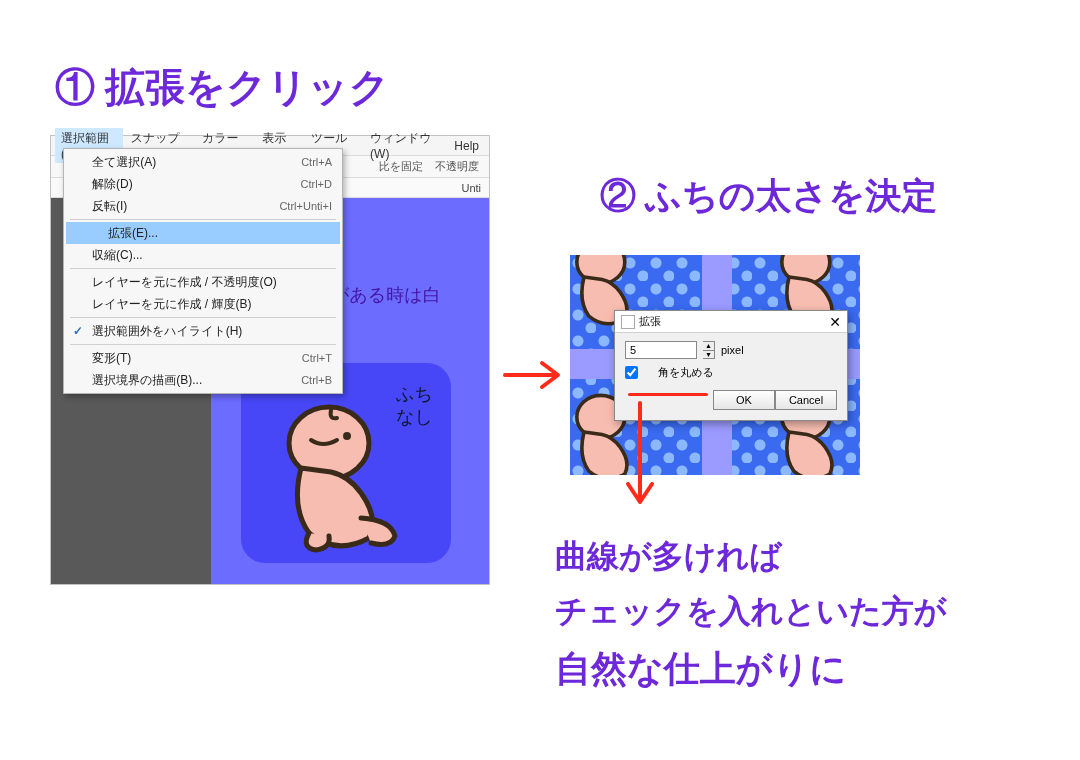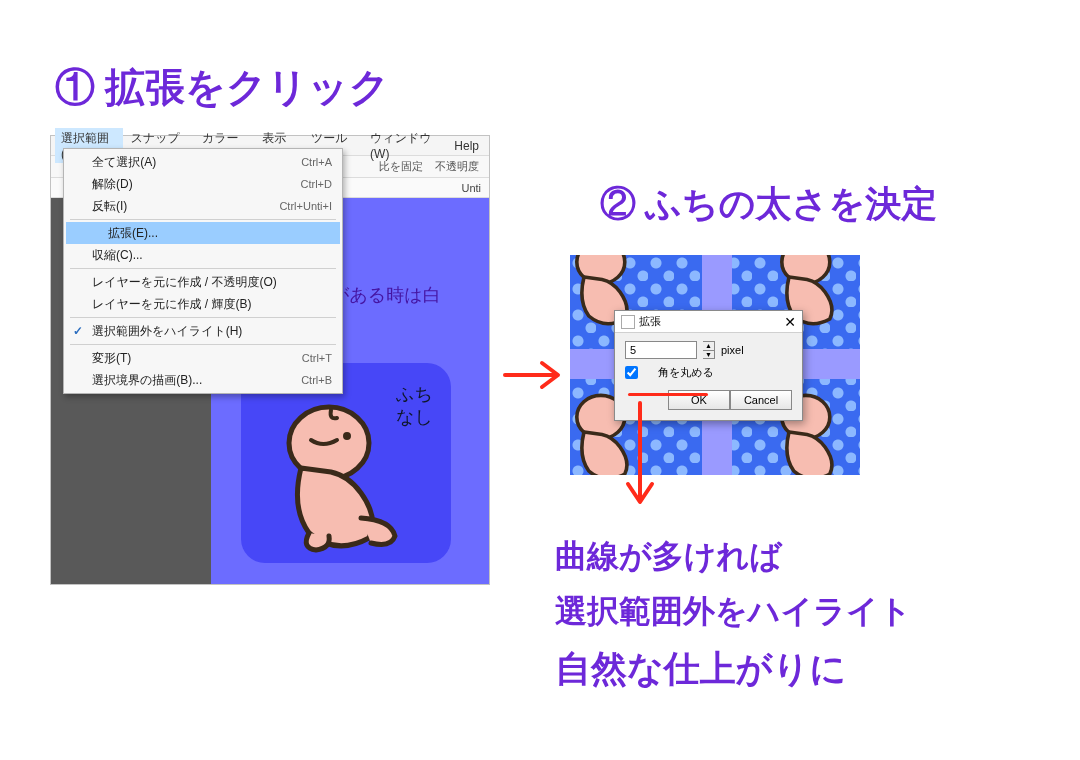--- a/index.html
+++ b/index.html
@@ -154,21 +154,21 @@
       #3a6af0;
     overflow: hidden;
   }
   .pattern-bg .stripe-v { position:absolute; left:132px; top:0; width:30px; height:100%; background:#9a9aff; }
   .pattern-bg .stripe-h { position:absolute; left:0; top:94px; width:100%; height:30px; background:#9a9aff; }
   .pattern-bg .mini-baby { position:absolute; width:90px; height:90px; }
 
   .dialog {
     position: absolute;
     left: 614px; top: 310px;
-    width: 189px;
+    width: 234px;
     background: #f0f0f0;
     border: 1px solid #8a8a8a;
     box-shadow: 2px 3px 8px rgba(0,0,0,0.35);
     font-size: 11px;
   }
   .dialog .titlebar {
     height: 22px;
     background: #fff;
     border-bottom: 1px solid #d0d0d0;
     display: flex;
@@ -296,21 +296,21 @@
   <div class="item">
       <span>変形(T)</span>
       <span class="shortcut">Ctrl+T</span>
     </div>
   <div class="item">
       <span>選択境界の描画(B)...</span>
       <span class="shortcut">Ctrl+B</span>
     </div>
 </div>
 
-<div class="handwriting" style="left:600px;top:180px;font-size:36px;">② ふちの太さを決定</div>
+<div class="handwriting" style="left:600px;top:172px;font-size:36px;">② ふちの太さを決定</div>
 
 <div class="pattern-bg">
   <div class="stripe-v"></div>
   <div class="stripe-h"></div>
   <div class="mini-baby" style="left:-10px;top:-20px">
     <svg viewBox="0 0 150 160">
         <g stroke="#3a2a1a" stroke-width="6" fill="#f7bdb1">
           <ellipse cx="68" cy="45" rx="40" ry="36"></ellipse>
           <path d="M40 70 Q30 110 48 135 Q75 158 108 140 Q118 120 100 95 Q88 78 70 74 Z"></path>
         </g>
@@ -374,14 +374,14 @@
   <path d="M5 20 L55 20"></path>
   <path d="M42 8 L58 20 L42 32"></path>
 </svg>
 
 <svg class="arrow" style="left:620px;top:398px;width:40px;height:120px;">
   <path d="M20 5 L20 100"></path>
   <path d="M8 86 L20 104 L32 86"></path>
 </svg>
 
 <div class="handwriting" style="left:555px;top:535px;font-size:32px;">曲線が多ければ</div>
-<div class="handwriting" style="left:555px;top:590px;font-size:32px;">選択範囲外をハイライト</div>
+<div class="handwriting" style="left:555px;top:590px;font-size:32px;">チェックを入れといた方が</div>
 <div class="handwriting" style="left:555px;top:645px;font-size:36px;">自然な仕上がりに</div>
 
 </body></html>

